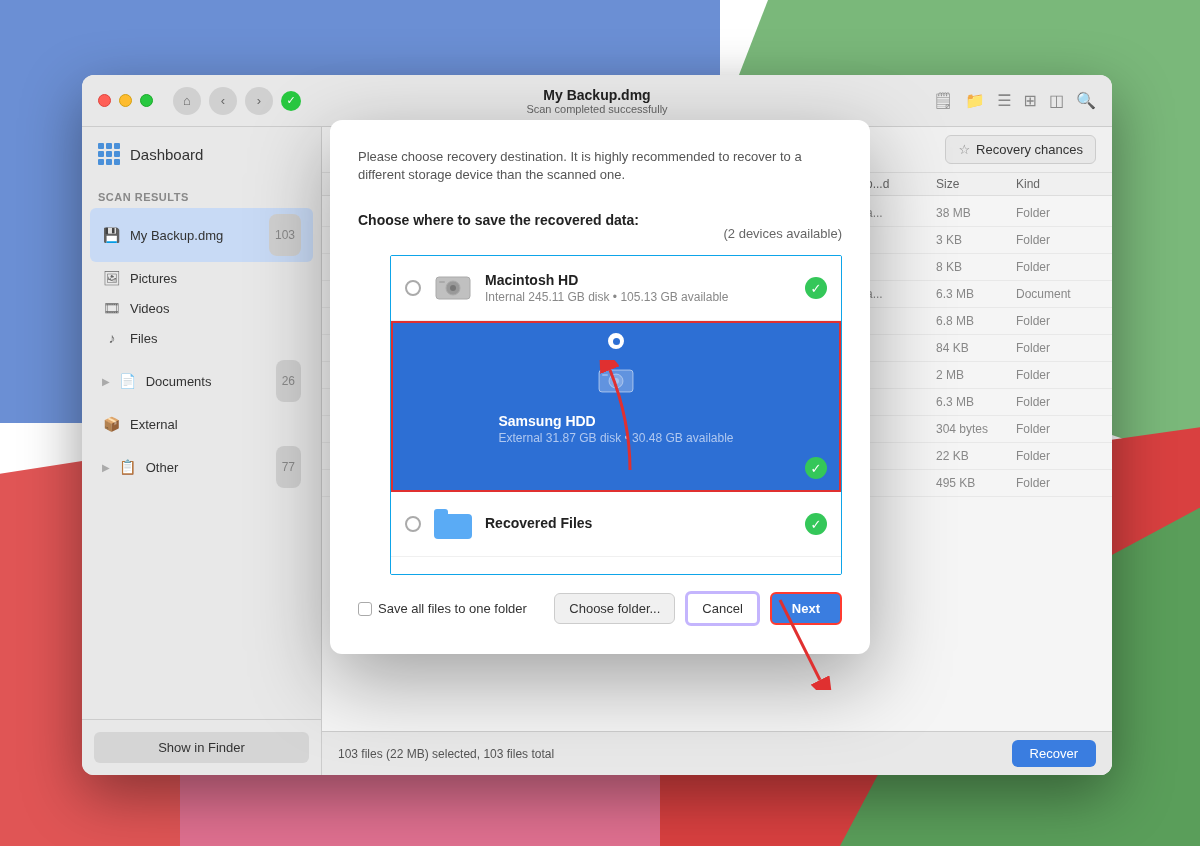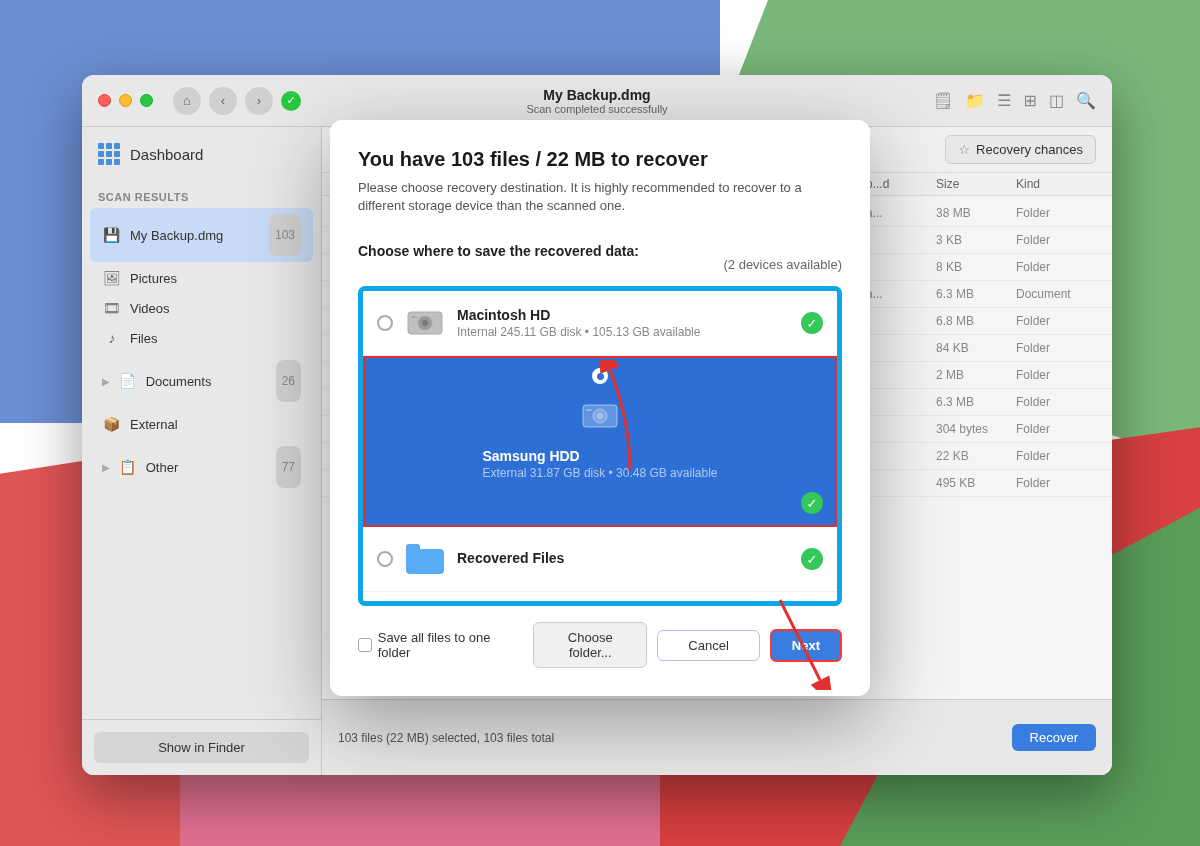--- a/index.html
+++ b/index.html
@@ -317,21 +317,21 @@
     }
 
     .file-name { flex: 1; }
     .file-modified { width: 80px; color: #888; }
     .file-size { width: 80px; color: #888; }
     .file-kind { width: 80px; color: #888; }
 
     .main-bottom-bar {
       display: flex;
       align-items: center;
-      padding: 24px 16px;
+      padding: 8px 16px;
       background: #e8e8e8;
       border-top: 1px solid #ccc;
       font-size: 12px;
       color: #555;
     }
 
     .recover-btn {
       margin-left: auto;
       padding: 6px 18px;
       background: #3a7de0;
@@ -392,26 +392,27 @@
 
     .dialog-choose-row {
       display: flex;
       justify-content: space-between;
       align-items: center;
       margin-bottom: 14px;
     }
 
     
     .device-list {
-      border: 5px solid #0ea5e9;
-      border-radius: 7px;
+      border: 1px solid #0ea5e9;
+      border-radius: 2px;
       overflow: hidden;
       margin-bottom: 16px;
       max-height: 320px;
       overflow-y: auto;
+      margin-left: 32px;
     }
 
     .device-item {
       display: flex;
       align-items: center;
       padding: 12px 14px;
       gap: 12px;
       border-bottom: 1px solid #f0f0f0;
       cursor: pointer;
       background: white;
@@ -544,23 +545,23 @@
       padding: 7px 14px;
       background: #f0f0f0;
       border: 1px solid #ccc;
       border-radius: 6px;
       font-size: 13px;
       color: #333;
       cursor: pointer;
     }
 
     .cancel-btn {
-      padding: 7px 30px;
+      padding: 7px 14px;
       background: transparent;
-      border: 1px solid #c4b5fd;
+      border: 3px solid #c4b5fd;
       border-radius: 6px;
       font-size: 13px;
       color: #333;
       cursor: pointer;
     }
 
     .next-btn {
       padding: 7px 20px;
       background: #3a7de0;
       color: white;
@@ -799,21 +800,20 @@
         <span>103 files (22 MB) selected, 103 files total</span>
         <button class="recover-btn">Recover</button>
       </div>
     </div>
   </div>
 </div>
 
 <div class="dialog-overlay">
   <div class="dialog">
 
-    <div class="dialog-title">You have 103 files / 22 MB to recover</div>
     <div class="dialog-subtitle">Please choose recovery destination. It is highly recommended to recover to a different storage device than the scanned one.</div>
 
     <div class="dialog-choose-row">
       <span class="dialog-choose-label">Choose where to save the recovered data:</span>
       <span class="dialog-devices-note">(2 devices available)</span>
     </div>
 
     <div class="device-list">
 
       <div class="device-item">

